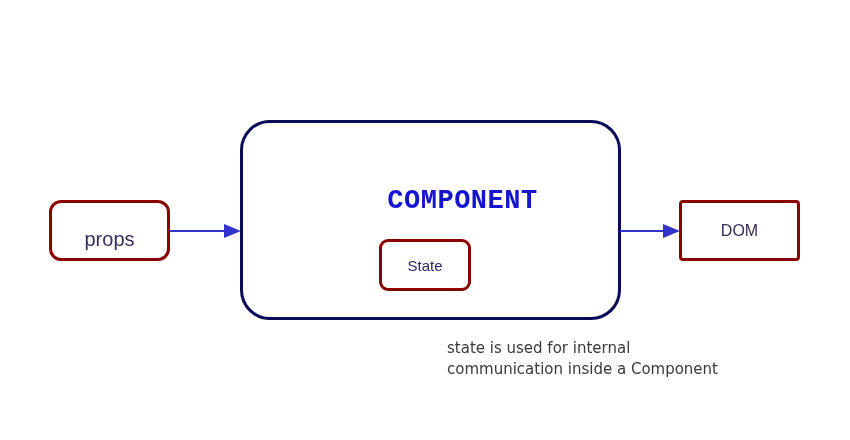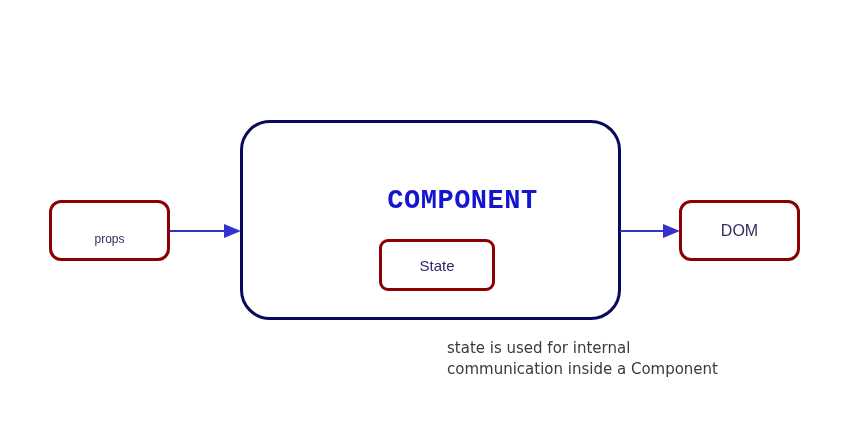--- a/index.html
+++ b/index.html
@@ -38,33 +38,33 @@
   
   #props-node {
     left: 49px;
     top: 200px;
     width: 121px;
     height: 61px;
     border: 3px solid #8b0000;
     border-radius: 12px;
   }
   #props-node .node-label {
-    font-size: 12px;
+    font-size: 20px;
     color: #3b2a5e;
     margin-top: 16px;
   }
 
   
   #dom-node {
     left: 679px;
     top: 200px;
     width: 121px;
     height: 61px;
     border: 3px solid #8b0000;
-    border-radius: 12px;
+    border-radius: 4px;
   }
   #dom-node .node-label {
     font-size: 16px;
     color: #3b2a5e;
   }
 
   
   #component-node {
     position: absolute;
     left: 240px;
@@ -88,21 +88,21 @@
     color: #1515cf;
     letter-spacing: 0.5px;
     white-space: nowrap;
     margin-left: 29px;
   }
 
   
   #state-node {
     left: 379px;
     top: 239px;
-    width: 116px;
+    width: 92px;
     height: 52px;
     border: 3px solid #8b0000;
     border-radius: 9px;
   }
   #state-node .node-label {
     font-size: 15px;
     color: #2a2a6a;
   }
 
   

